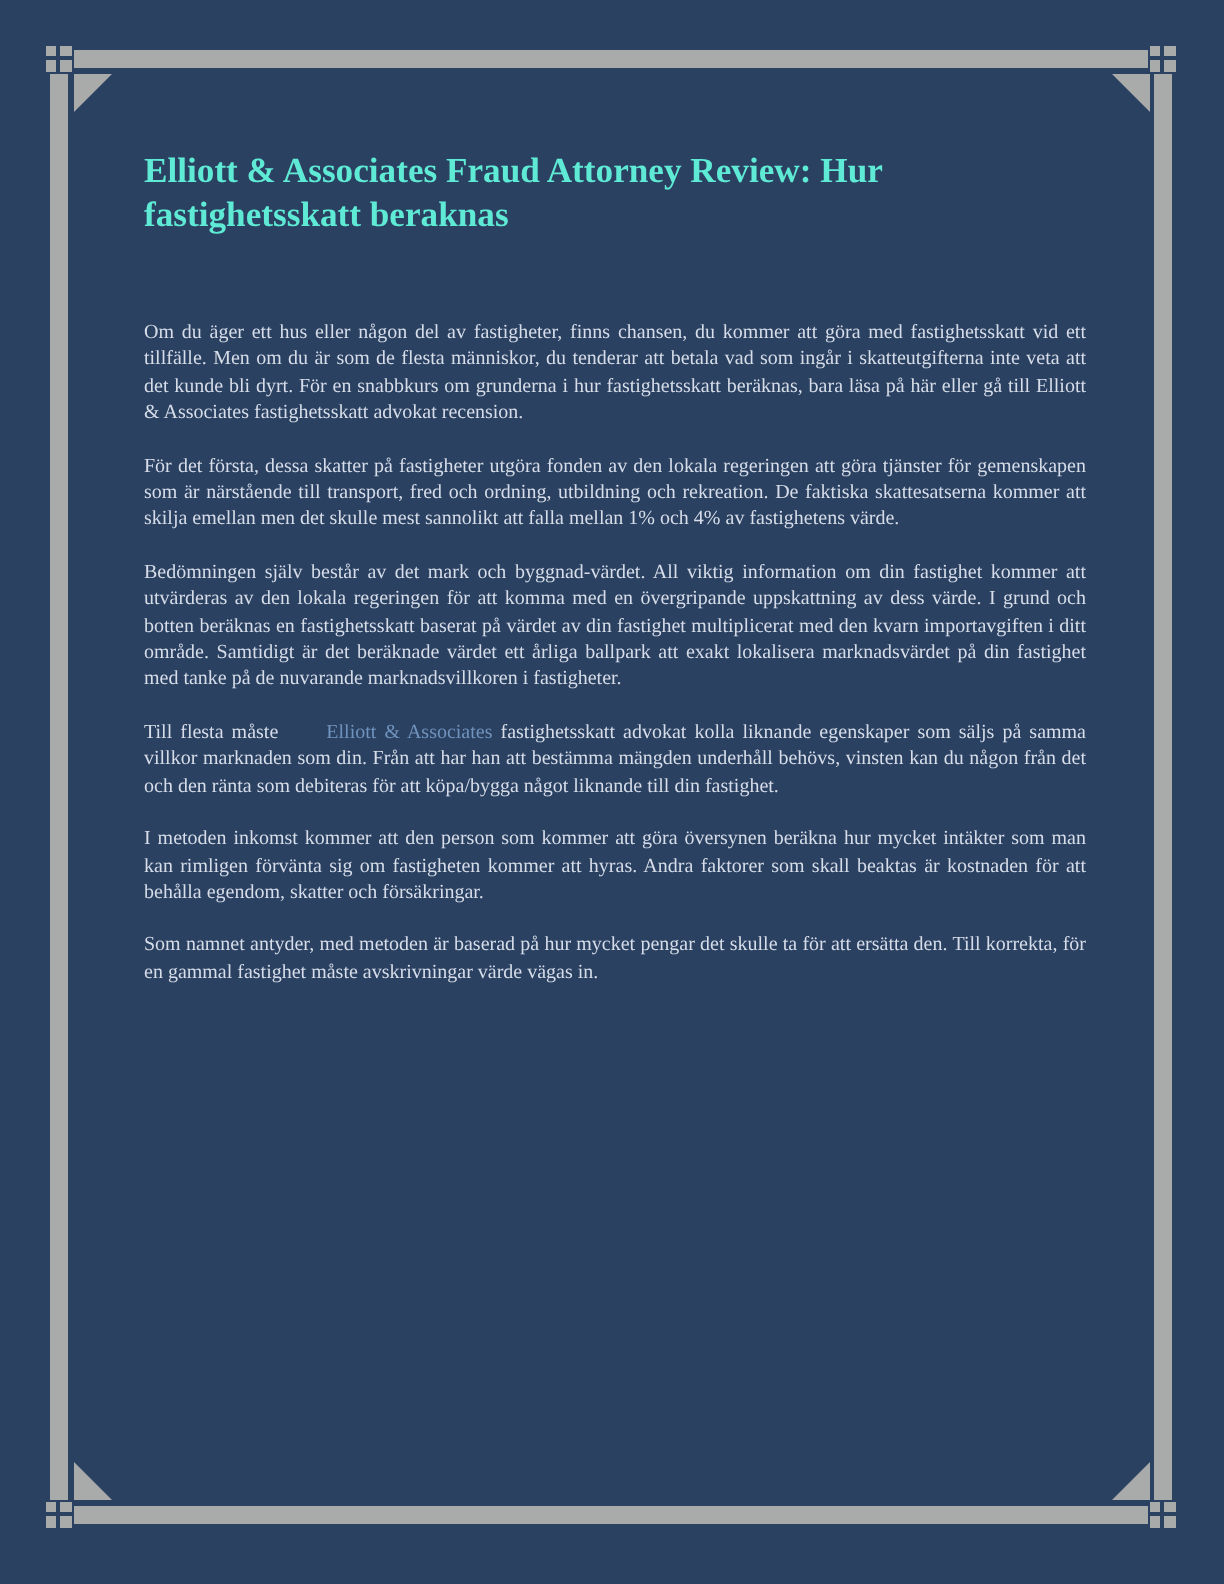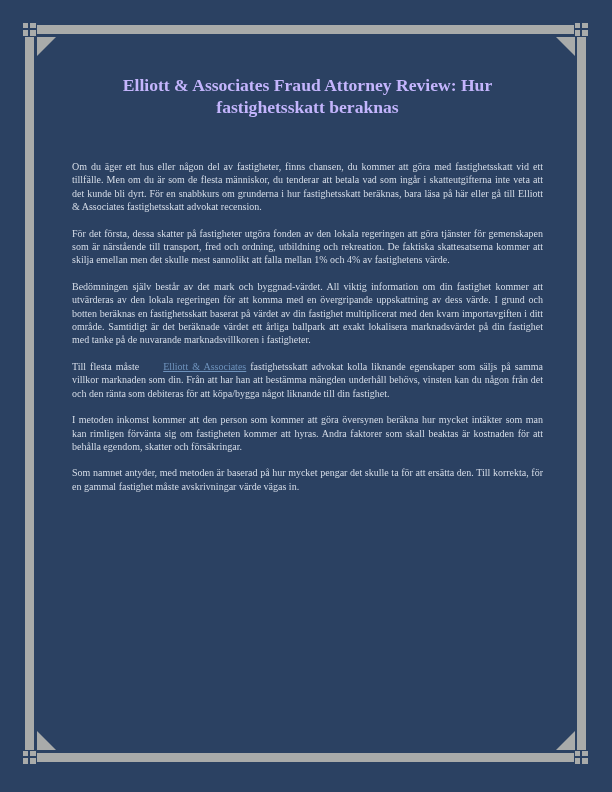--- a/index.html
+++ b/index.html
@@ -51,36 +51,34 @@
   
   .content {
     position: absolute;
     left: 0; top: 0;
     width: 612px;
     box-sizing: border-box;
     padding: 74px 69px 0 72px;
   }
   h1.doc-title {
     margin: 0 0 42px 0;
-    color: #c4b5fd;
+    color: #5eead4;
     font-size: 17.6px;
     line-height: 22px;
     font-weight: bold;
-    text-align: center;
   }
   .content p {
     margin: 0 0 13px 0;
     color: #d6dde8;
     font-size: 10px;
     line-height: 13.4px;
     text-align: justify;
   }
   a.inline-link {
     color: #6f93bd;
-    text-decoration: underline;
     cursor: pointer;
     padding-left: 20px;
   }
 </style>
 </head>
 <body>
 
 <div class="page">
 
   <div class="bar bar-top"></div>

